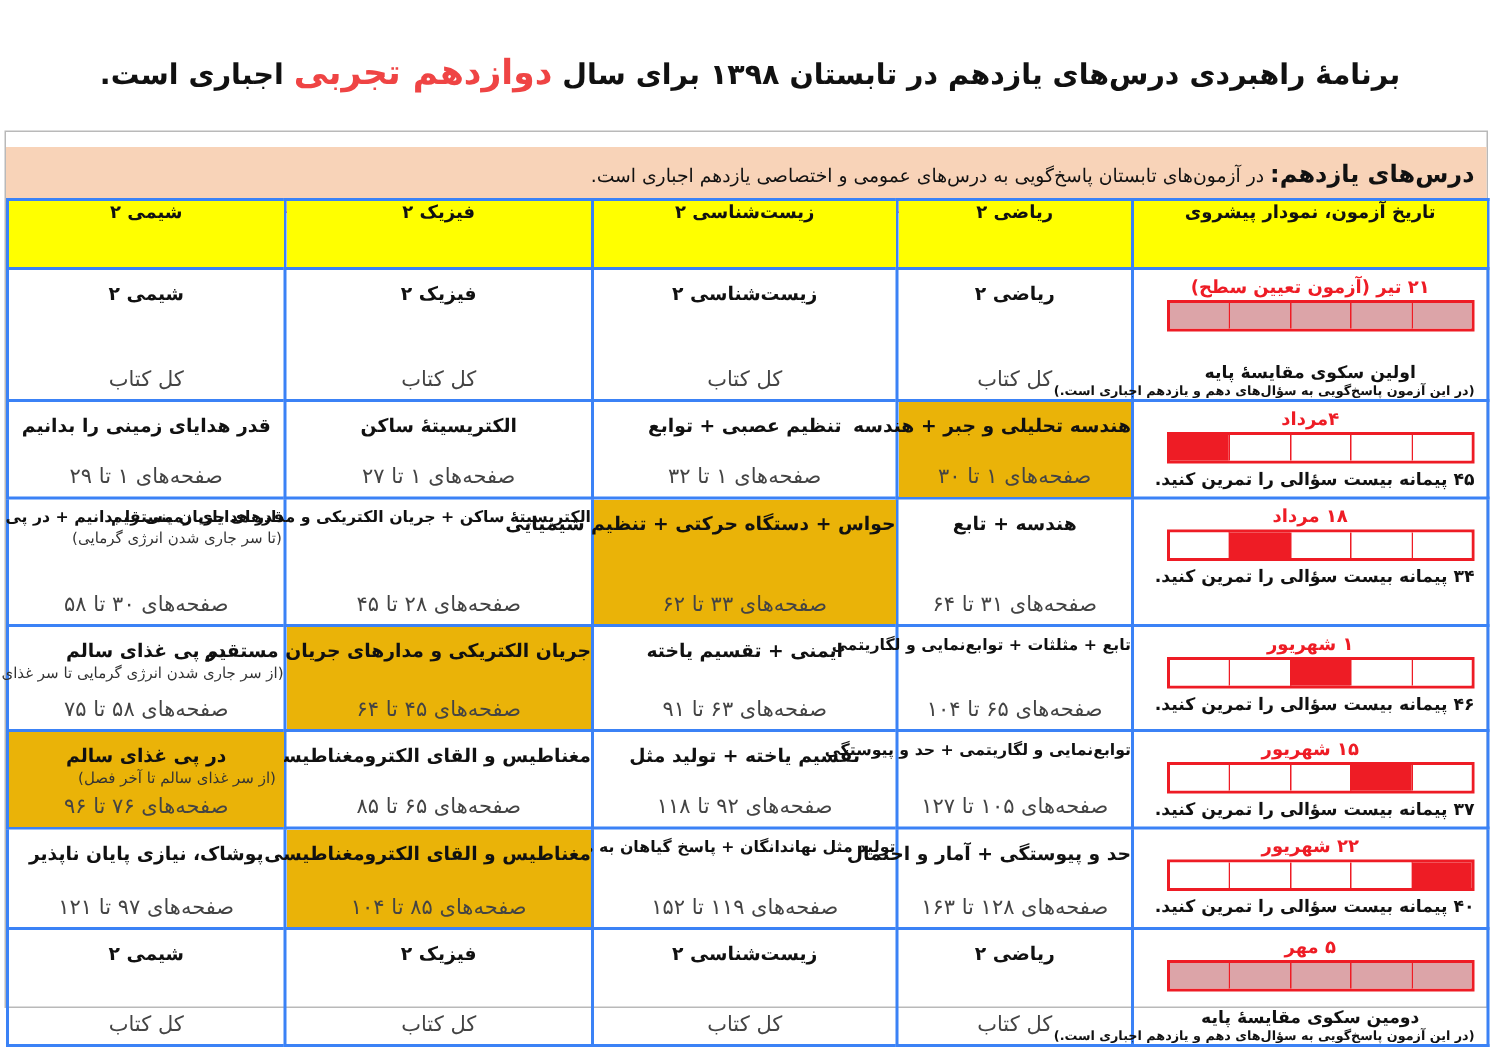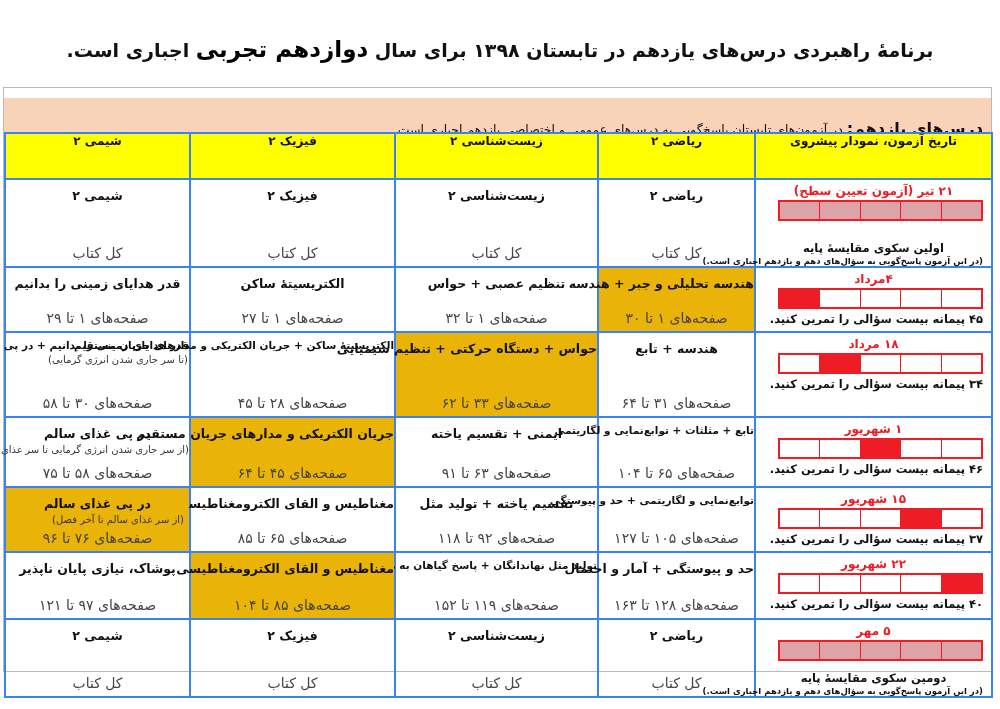--- a/index.html
+++ b/index.html
@@ -1,29 +1,29 @@
 <!DOCTYPE html>
 <html><head>
 <meta charset="utf-8">
 <style>
   html, body { margin: 0; padding: 0; background: #ffffff; }
   body { width: 1000px; height: 709px; position: relative; overflow: hidden; font-family: "DejaVu Sans", sans-serif; color: #111; }
   .title {
     position: absolute; top: 36px; left: 0; width: 1000px; text-align: center;
     direction: rtl; font-weight: bold; font-size: 19px; color: #111; white-space: nowrap;
   }
-  .title .accent { color: #000000; font-size: 23px; }
+  .title .accent { color: #ef4444; font-size: 23px; }
   .sheet {
     position: absolute; left: 3px; top: 87px; width: 989px; height: 585px;
     border: 1px solid #b9b9b9; box-sizing: border-box;
   }
   .banner {
     position: absolute; left: 0; top: 10px; width: 100%; height: 44px;
     background: #f8d3b8; direction: rtl; box-sizing: border-box;
-    padding: 21px 8px 0 0; font-size: 12.5px; white-space: nowrap; border-bottom: 1px solid #ec4899;
+    padding: 8px 8px 0 0; font-size: 12.5px; white-space: nowrap; border-bottom: 1px solid #ec4899;
   }
   .banner .lead { font-weight: bold; font-size: 16px; }
   table.grid {
     position: absolute; left: 0; top: 44px; width: 987px; border-collapse: collapse;
     direction: rtl; table-layout: fixed;
   }
   table.grid td, table.grid th {
     border: 2px solid #3b82f6; padding: 0; vertical-align: top; text-align: center; position: relative;
   }
   th.hd { background: #ffff00; height: 44px; font-size: 12px; font-weight: bold; vertical-align: middle; }
@@ -115,21 +115,21 @@
                 <div class="seg on"></div>
               </div>
               <div class="caption">۴۵ پیمانه بیست سؤالی را تمرین کنید.</div>
             </div>
           </td>
           <td class="cell blue">
             <div class="topic">هندسه تحلیلی و جبر + هندسه</div>
             <div class="pages">صفحه‌های ۱ تا ۳۰</div>
           </td>
           <td class="cell">
-            <div class="topic">تنظیم عصبی + حواس</div>
+            <div class="topic">تنظیم عصبی + توابع</div>
             <div class="pages">صفحه‌های ۱ تا ۳۲</div>
           </td>
           <td class="cell">
             <div class="topic">الکتریسیتهٔ ساکن</div>
             <div class="pages">صفحه‌های ۱ تا ۲۷</div>
           </td>
           <td class="cell">
             <div class="topic">قدر هدایای زمینی را بدانیم</div>
             <div class="pages">صفحه‌های ۱ تا ۲۹</div>
           </td>

